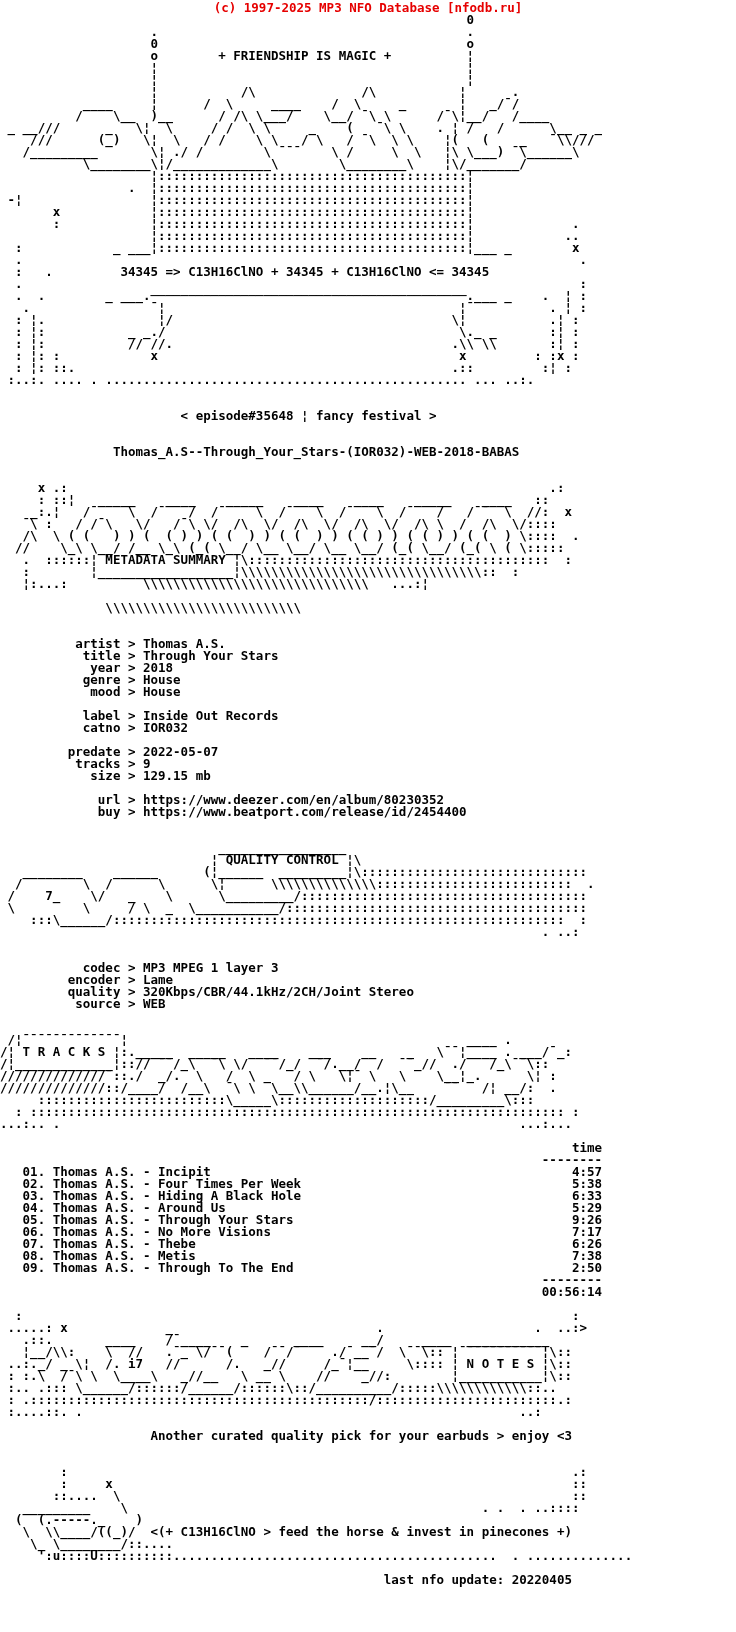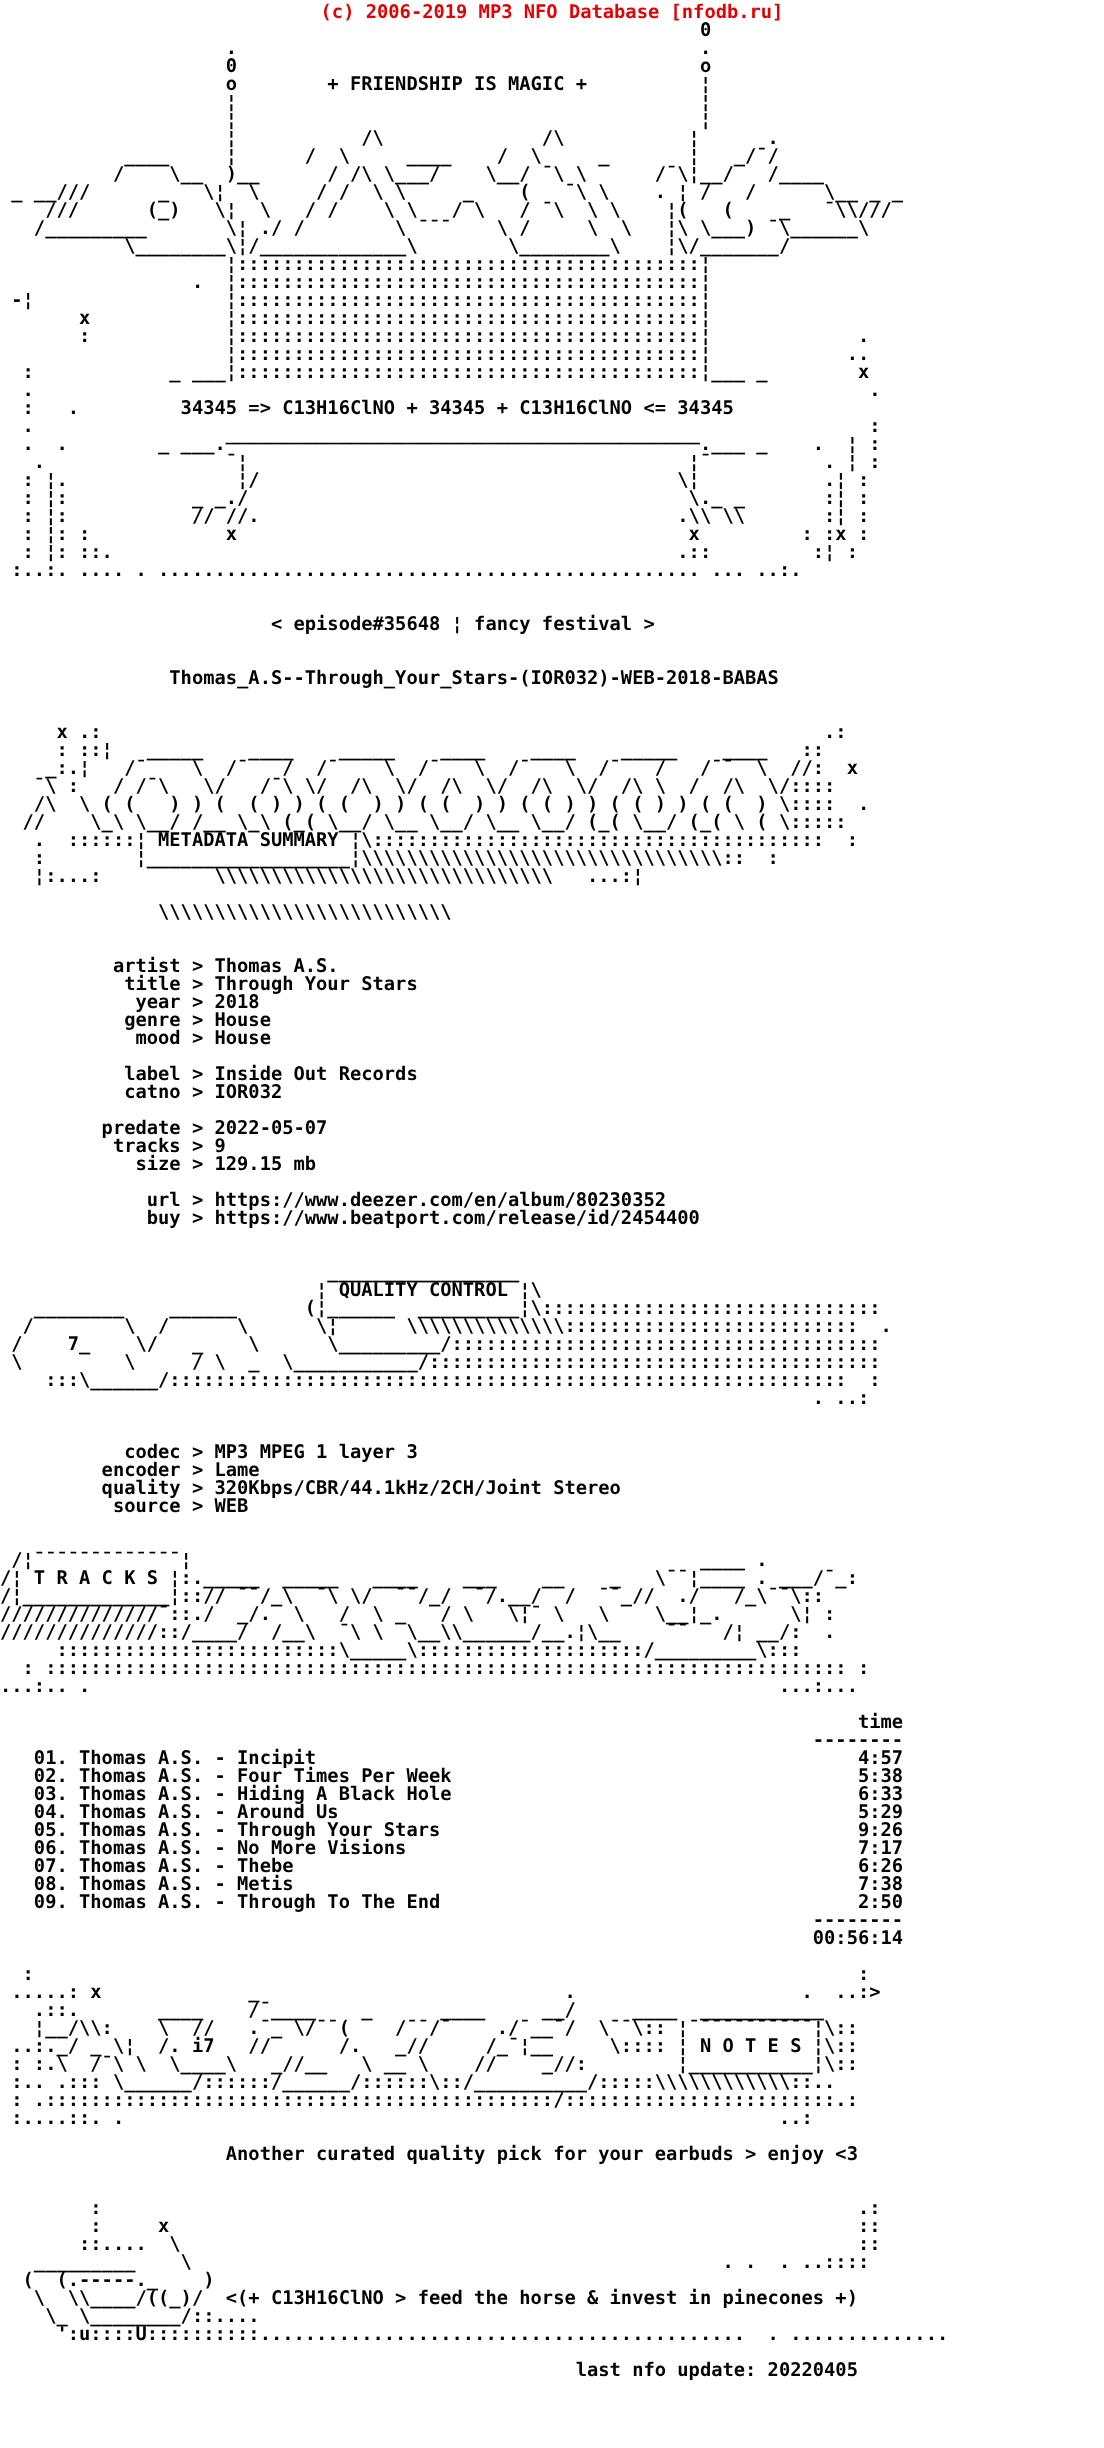--- a/index.html
+++ b/index.html
@@ -26,21 +26,21 @@
     font-family:"DejaVu Sans Mono",monospace;
     font-size:12.5px;line-height:12px;font-weight:bold;
     color:#000000;
     white-space:pre;
   }
 </style>
 </head>
 <body>
 
 <div class="page">
-  <div class="copyright"><span>(c) 2006-2019 MP3 NFO Database [nfodb.ru]</span></div>
+  <div class="copyright"><span>(c) 1997-2025 MP3 NFO Database [nfodb.ru]</span></div>
   <pre class="nfo-pre">                                                              0
                     .                                         .
                     0                                         o
                     o        + FRIENDSHIP IS MAGIC +          ¦
                     ¦                                         ¦
                     ¦                                         ¦
                     ¦           /\              /\           ¦      .
            ____     ¦      /  \     ____    /  \     _       ¦   _/¯/
           /    \__  )__      / /\ \___/    \__/ ¯\ \      /¯\¦__/   /____
  _ __///      _   \¦  \     / /  \ \     _    (   ¯\ \    . ¦ /   /      \__ _ _

